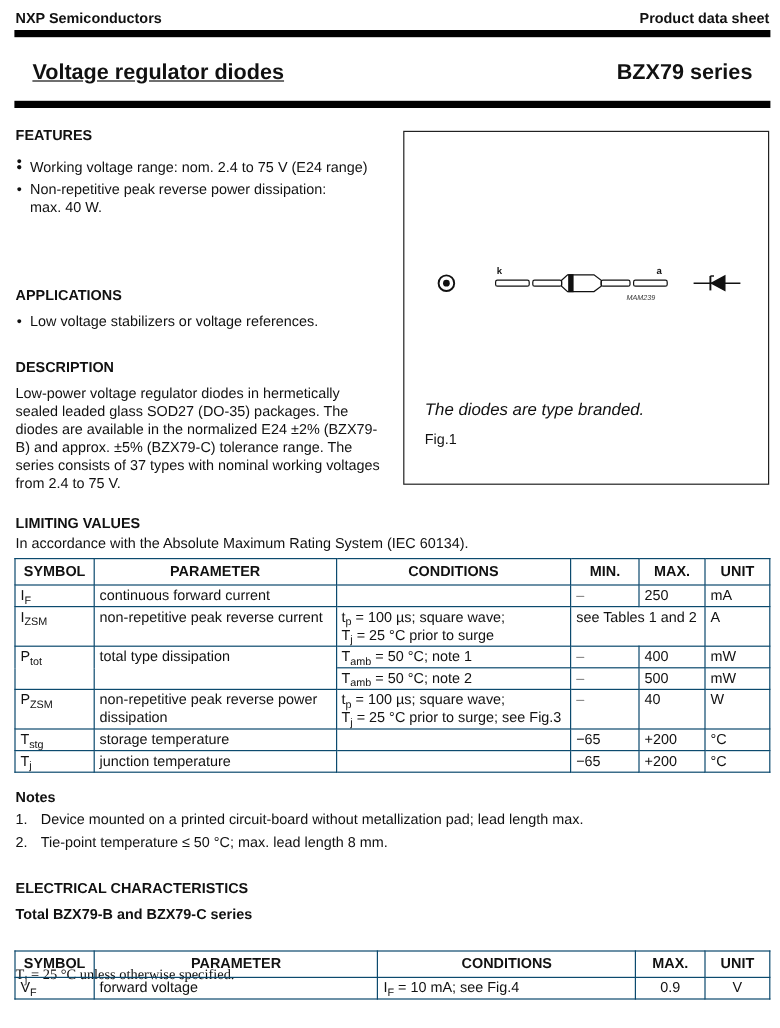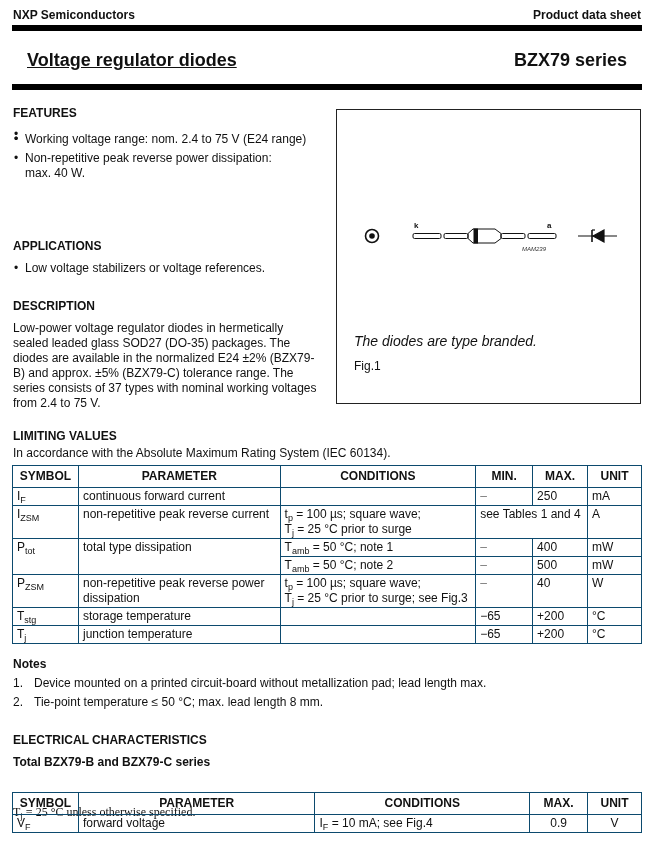--- a/index.html
+++ b/index.html
@@ -104,21 +104,21 @@
     <td>continuous forward current</td>
     <td></td>
     <td style="color:#777;">–</td>
     <td>250</td>
     <td>mA</td>
   </tr>
   <tr>
     <td><span>I</span><sub>ZSM</sub></td>
     <td>non-repetitive peak reverse current</td>
     <td><span>t</span><sub>p</sub><span> = 100 µs; square wave;</span><br><span>T</span><sub>j</sub><span> = 25 °C prior to surge</span></td>
-    <td colspan="2">see Tables 1 and 4</td>
+    <td colspan="2">see Tables 1 and 2</td>
     <td>A</td>
   </tr>
   <tr>
     <td rowspan="2"><span>P</span><sub>tot</sub></td>
     <td rowspan="2">total type dissipation</td>
     <td><span>T</span><sub>amb</sub><span> = 50 °C; note 1</span></td>
     <td style="color:#777;">–</td>
     <td>400</td>
     <td>mW</td>
   </tr>

